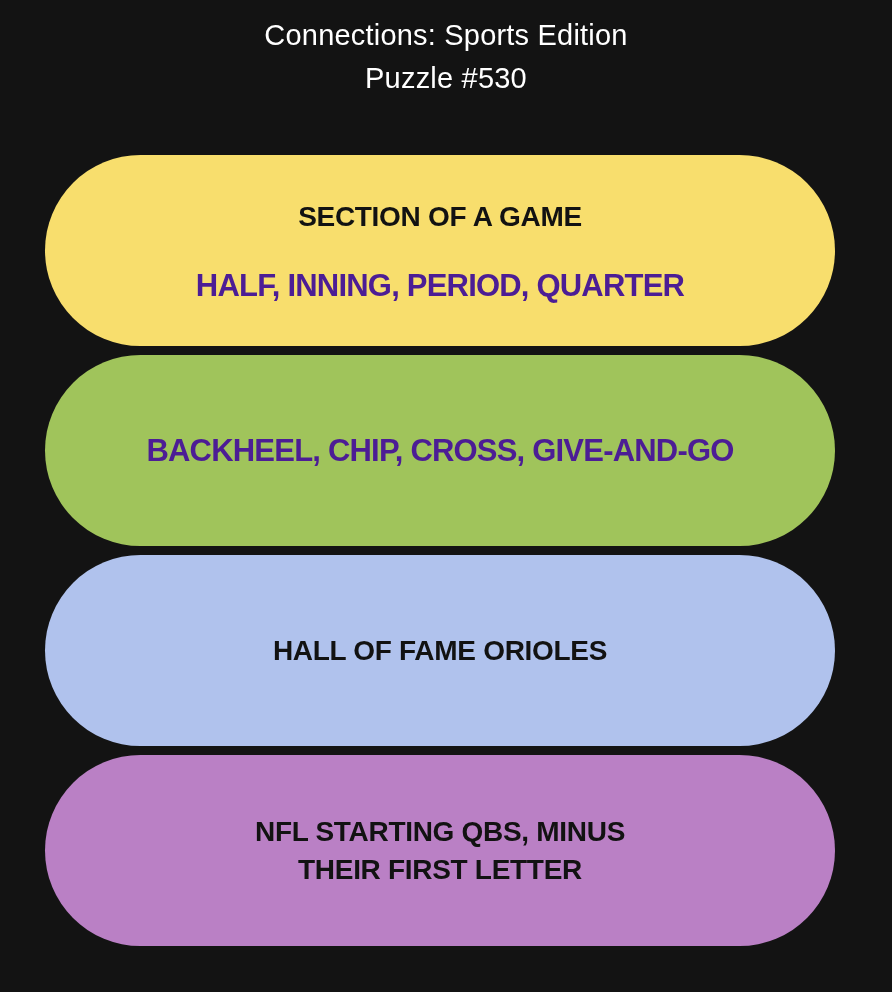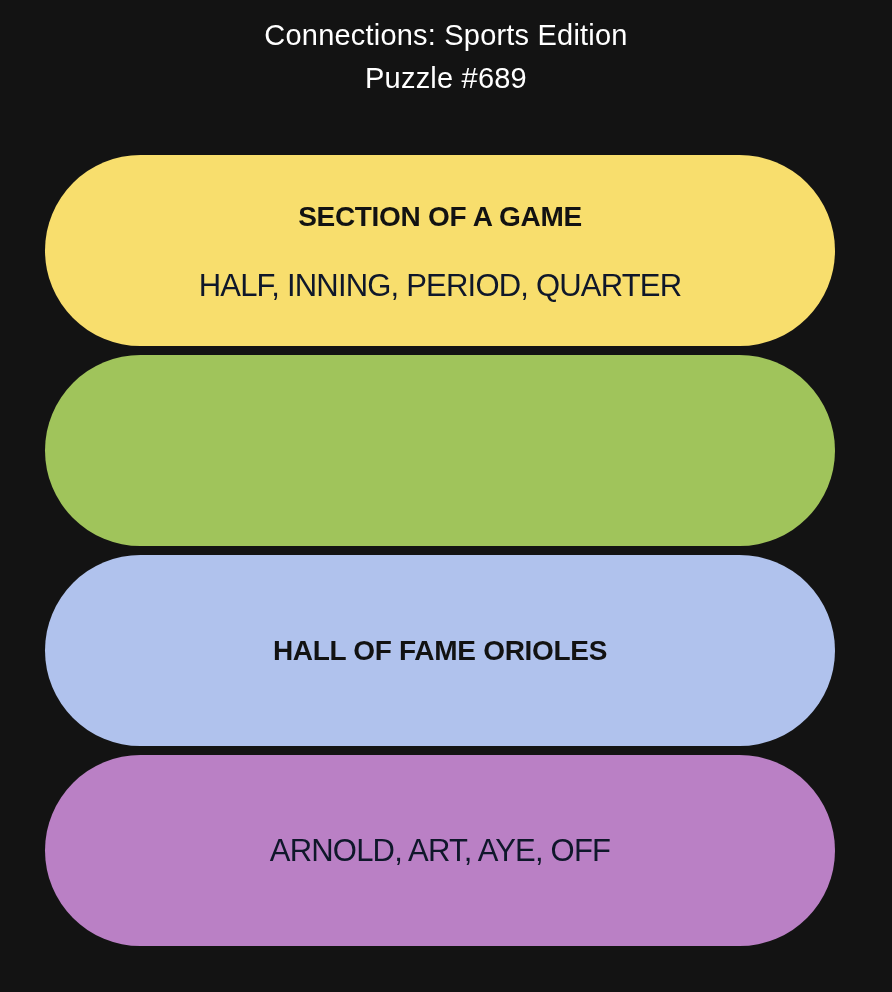--- a/index.html
+++ b/index.html
@@ -44,49 +44,51 @@
   }
   .pill .group-name {
     color: #121212;
     font-size: 28px;
     font-weight: 700;
     line-height: 38px;
     letter-spacing: -0.3px;
     white-space: pre-line;
   }
   .pill .group-words {
-    color: #0f172a;
+    color: #4c1d95;
     font-size: 31px;
-    font-weight: 400;
+    font-weight: 700;
     letter-spacing: -0.8px;
   }
 </style>
 </head>
 <body>
 
 <div class="page">
 
   <div class="header">
     <div>Connections: Sports Edition</div>
-    <div>Puzzle #689</div>
+    <div>Puzzle #530</div>
   </div>
 
   <div class="groups">
 
     <div class="pill" style="background: rgb(248, 222, 109);">
       <div class="group-name">SECTION OF A GAME</div>
       <div class="group-words">HALF, INNING, PERIOD, QUARTER</div>
     </div>
 
     <div class="pill" style="background: rgb(160, 196, 91);">
+      <div class="group-words">BACKHEEL, CHIP, CROSS, GIVE-AND-GO</div>
     </div>
 
     <div class="pill" style="background: rgb(176, 194, 237);">
       <div class="group-name">HALL OF FAME ORIOLES</div>
     </div>
 
     <div class="pill" style="background: rgb(186, 128, 197);">
-      <div class="group-words">ARNOLD, ART, AYE, OFF</div>
+      <div class="group-name">NFL STARTING QBS, MINUS
+THEIR FIRST LETTER</div>
     </div>
 
   </div>
 
 </div>
 
 </body></html>

